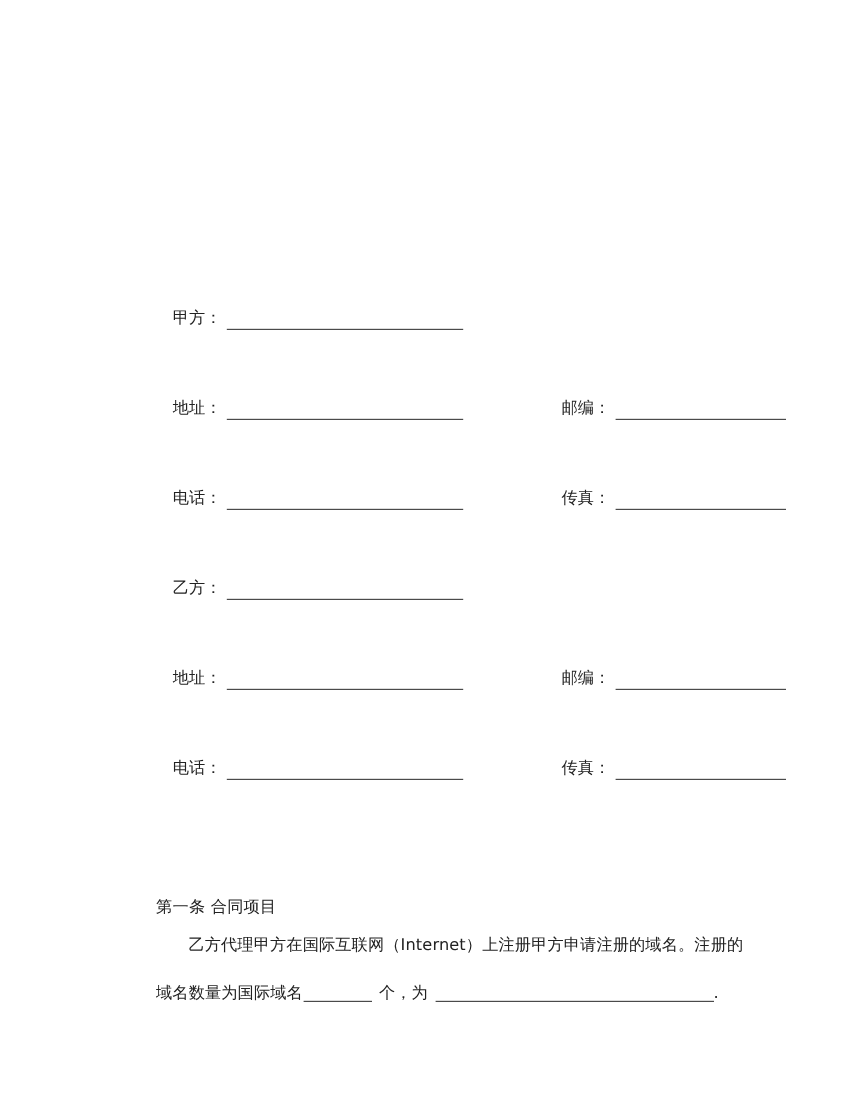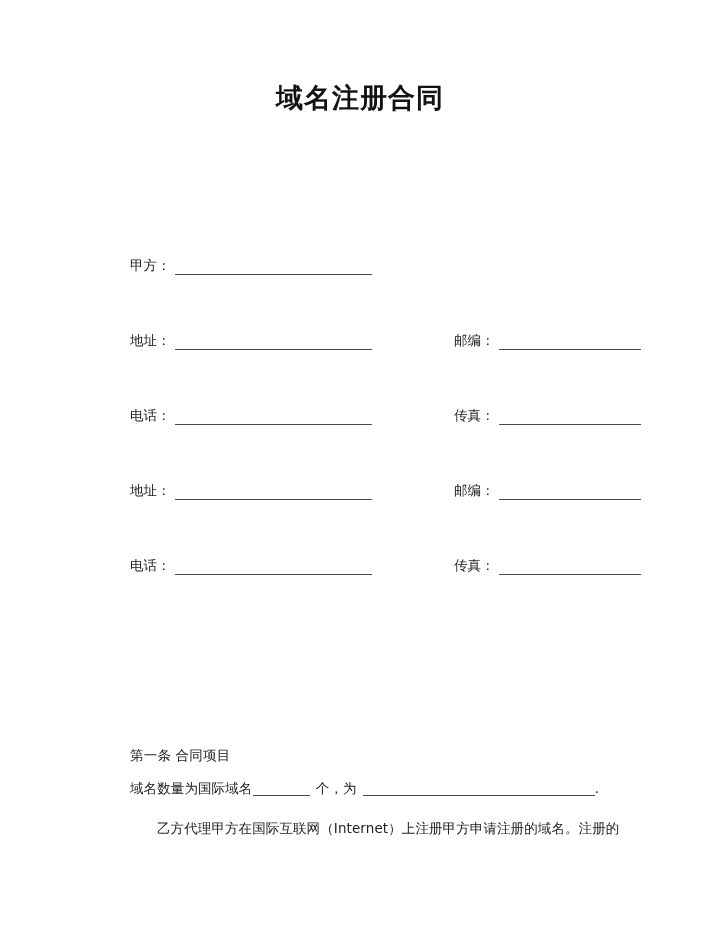--- a/index.html
+++ b/index.html
@@ -32,21 +32,21 @@
     font-size: 27px;
     font-weight: bold;
     letter-spacing: 1px;
     color: #121212;
     line-height: 1.2;
   }
 
   
   .form-block {
     position: absolute;
-    left: 130px;
+    left: 144px;
     top: 256px;
     width: 480px;
     text-align: right;
   }
   .form-row {
     position: relative;
     height: 75px;
   }
   .field {
     position: absolute;
@@ -111,21 +111,20 @@
     top: 3px;
   }
   .inline-blank.small { width: 57px; margin: 0 1px; }
   .inline-blank.large { width: 232px; margin-left: 6px; }
 </style>
 </head>
 <body>
 
 <div class="page">
 
-  <div class="doc-title">域名注册合同</div>
 
   <div class="form-block">
 
     <div class="form-row">
       <div class="field col-left">
         <span class="field-label">甲方：</span>
         <span class="field-blank blank-w-long"></span>
       </div>
     </div>
 
@@ -144,20 +143,26 @@
       <div class="field col-left">
         <span class="field-label">电话：</span>
         <span class="field-blank blank-w-long"></span>
       </div>
       <div class="field col-right">
         <span class="field-label">传真：</span>
         <span class="field-blank blank-w-short"></span>
       </div>
     </div>
 
+    <div class="form-row">
+      <div class="field col-left">
+        <span class="field-label">乙方：</span>
+        <span class="field-blank blank-w-long"></span>
+      </div>
+    </div>
 
     <div class="form-row">
       <div class="field col-left">
         <span class="field-label">地址：</span>
         <span class="field-blank blank-w-long"></span>
       </div>
       <div class="field col-right">
         <span class="field-label">邮编：</span>
         <span class="field-blank blank-w-short"></span>
       </div>
@@ -172,19 +177,19 @@
         <span class="field-label">传真：</span>
         <span class="field-blank blank-w-short"></span>
       </div>
     </div>
 
   </div>
 
   <div class="article-heading">第一条 合同项目</div>
 
   <div class="body-para">
+    <div class="para-line indent">乙方代理甲方在国际互联网（Internet）上注册甲方申请注册的域名。注册的</div>
     <div class="para-line">
       <span>域名数量为国际域名</span><span class="inline-blank small"></span>&nbsp;<span>个，为</span><span class="inline-blank large"></span><span>.</span>
     </div>
-    <div class="para-line indent">乙方代理甲方在国际互联网（Internet）上注册甲方申请注册的域名。注册的</div>
   </div>
 
 </div>
 
 </body></html>

